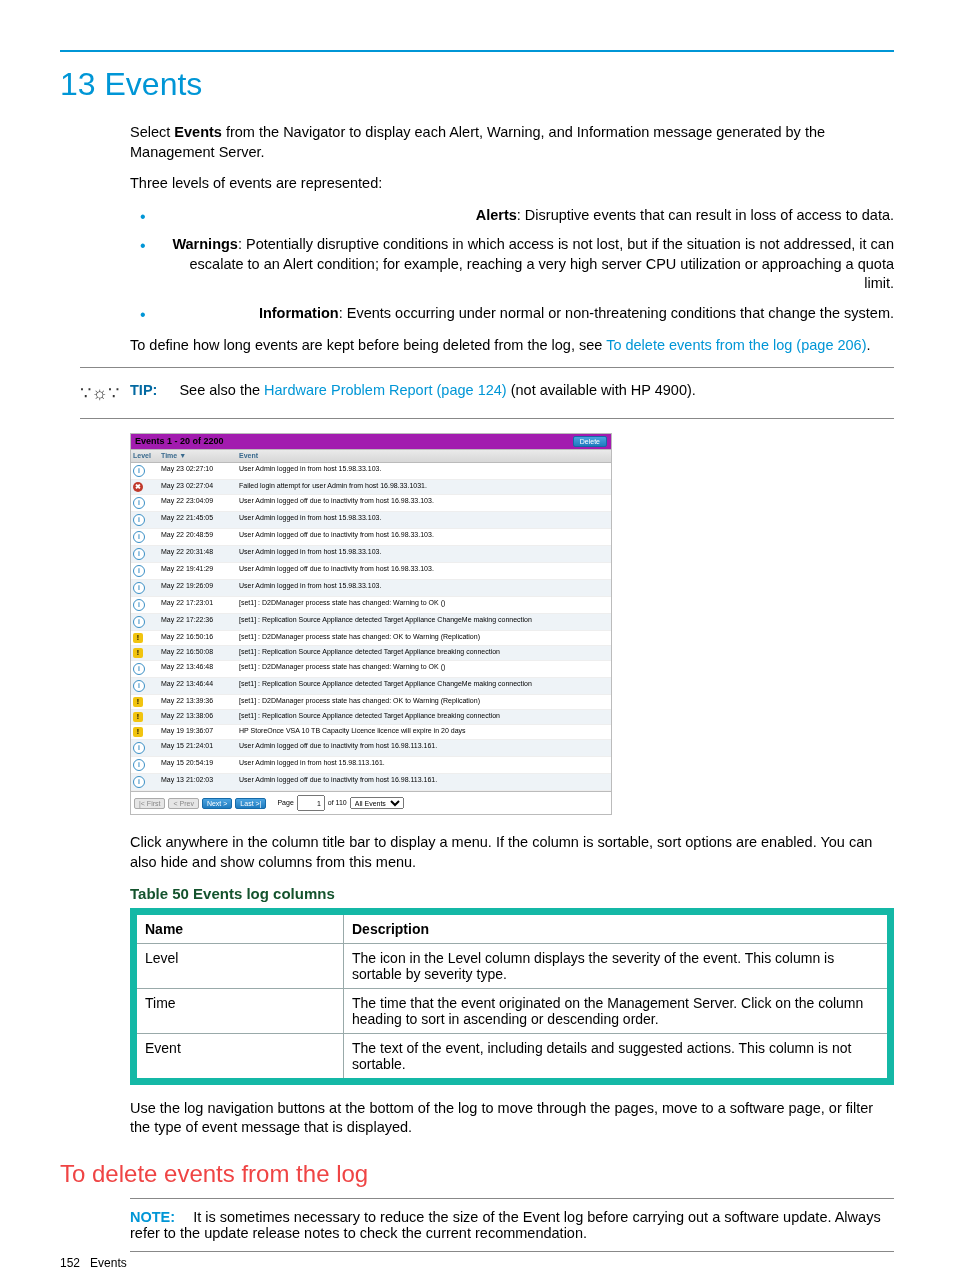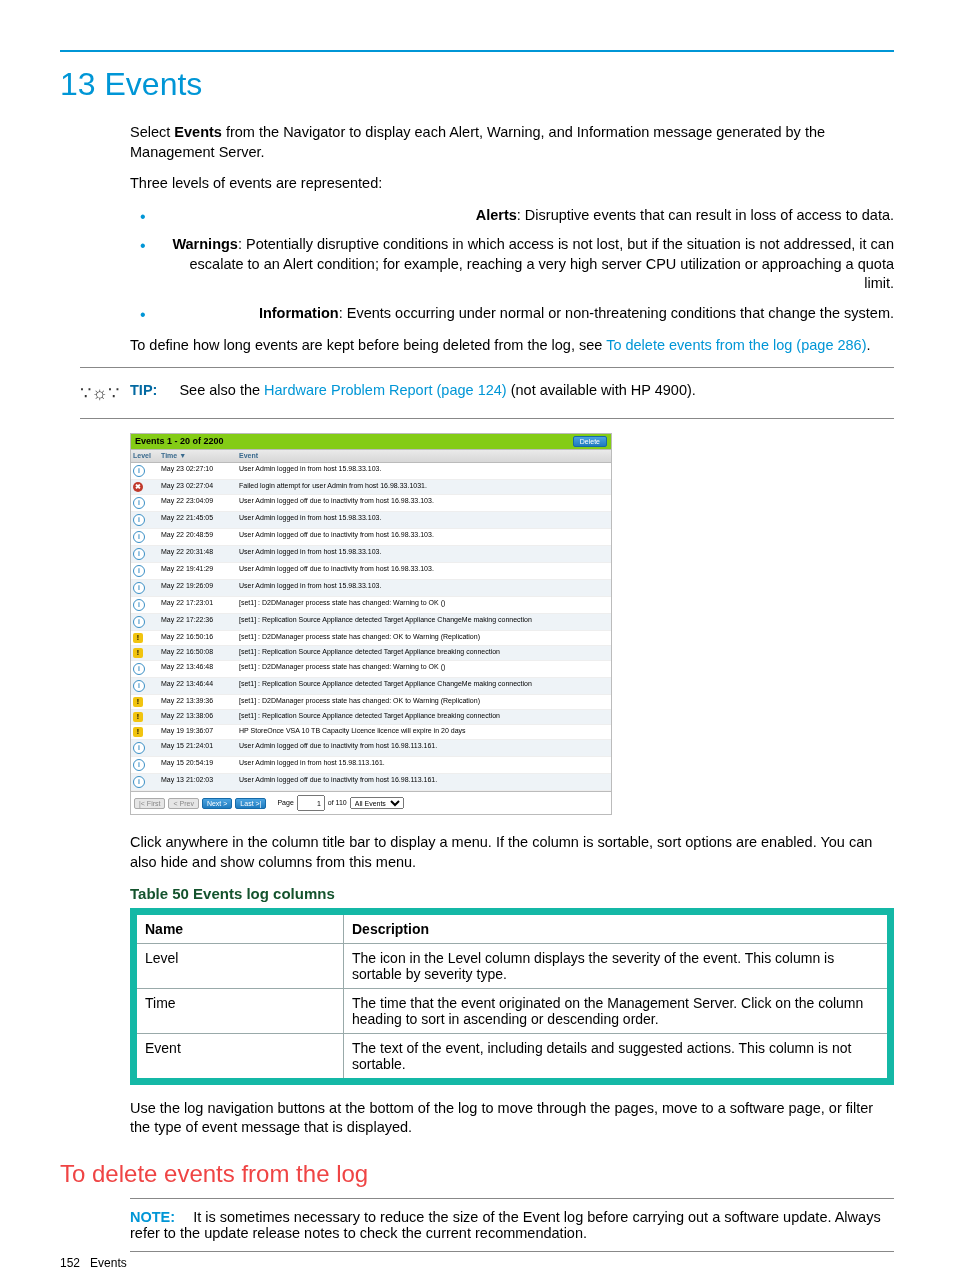--- a/index.html
+++ b/index.html
@@ -96,21 +96,21 @@
     width: 480px;
     font-size: 7px;
     line-height: 1.2;
     background: #fff;
   }
   .events-header {
     display: flex;
     justify-content: space-between;
     align-items: center;
     padding: 2px 4px;
-    background: #84cc16;
+    background: #a21caf;
   }
   .events-header .title { font-size: 9px; font-weight: bold; }
   .btn-delete {
     background: #1f7bbf;
     background: linear-gradient(#4aa3e0, #1f7bbf);
     color: #fff;
     border: 1px solid #156aa8;
     border-radius: 2px;
     font-size: 7px;
     padding: 1px 6px;
@@ -230,21 +230,21 @@
     </p>
     <p class="p">Three levels of events are represented:</p>
 
     <ul class="bullets">
       <li><span class="bold">Alerts</span><span>: Disruptive events that can result in loss of access to data.</span></li>
       <li><span class="bold">Warnings</span><span>: Potentially disruptive conditions in which access is not lost, but if the situation is not addressed, it can escalate to an Alert condition; for example, reaching a very high server CPU utilization or approaching a quota limit.</span></li>
       <li><span class="bold">Information</span><span>: Events occurring under normal or non-threatening conditions that change the system.</span></li>
     </ul>
 
     <p class="p">
-      <span>To define how long events are kept before being deleted from the log, see </span><a href="#" class="link">To delete events from the log (page 286)</a><span>.</span>
+      <span>To define how long events are kept before being deleted from the log, see </span><a href="#" class="link">To delete events from the log (page 206)</a><span>.</span>
     </p>
   </div>
 
   <div class="body-block">
     <div class="tip-block">
       <div class="tip-icon">∵☼∵</div>
       <div>
         <span class="tip-label">TIP:</span>
         <span>See also the </span><a href="#" class="link">Hardware Problem Report (page 124)</a><span> (not available with HP 4900).</span>
       </div>

